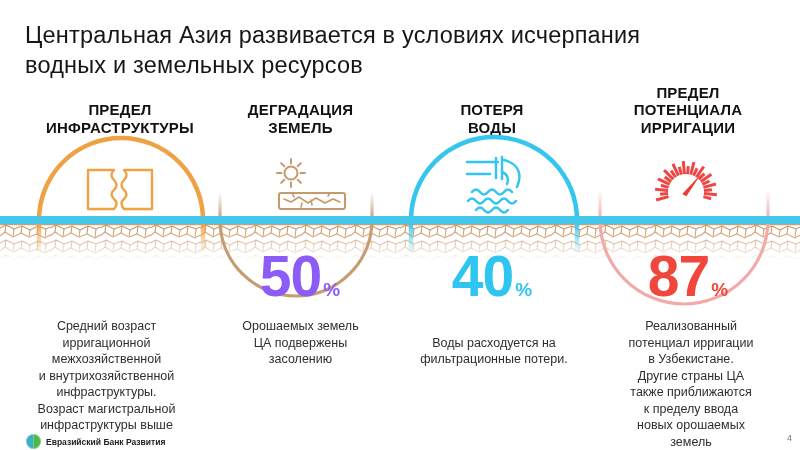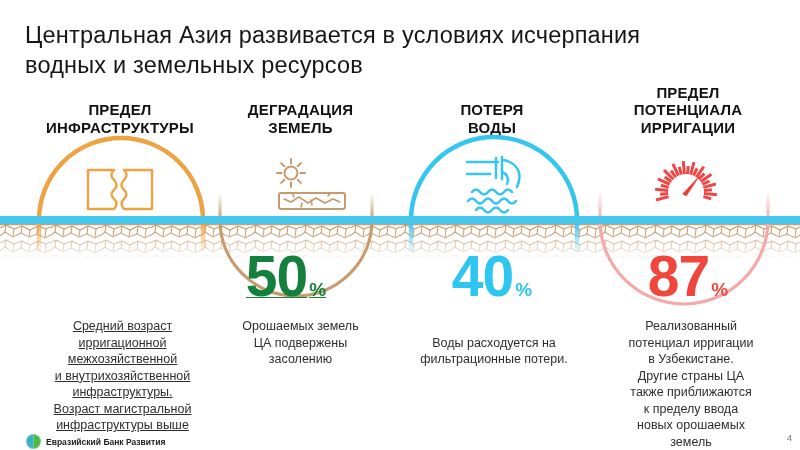--- a/index.html
+++ b/index.html
@@ -12,26 +12,26 @@
          line-height:17.5px;color:#121212;white-space:pre-line;letter-spacing:.2px;}
   #h1{left:25px;width:190px;} #h2{left:213px;width:175px;}
   #h3{left:407px;width:170px;} #h4{left:593px;width:190px;}
   .texture{position:absolute;left:0;top:208px;z-index:1;}
   .overlay{position:absolute;left:0;top:110px;z-index:2;}
   .band{position:absolute;left:0;top:200px;width:800px;height:8px;background:#45C7EC;z-index:3;}
   .stat{position:absolute;top:232px;text-align:center;z-index:4;line-height:1;}
   .stat .value{font-size:57px;font-weight:bold;letter-spacing:-1px;}
   .stat .unit{font-size:19px;font-weight:bold;margin-left:2px;}
   #s1{left:30px;width:180px;color:#F8A41D;}
-  #s2{left:196px;width:180px;color:#15803d;text-decoration:underline;}
+  #s2{left:210px;width:180px;color:#8b5cf6;}
   #s3{left:402px;width:180px;color:#2EC6F0;}
   #s4{left:598px;width:180px;color:#F0463C;}
   .desc{position:absolute;top:302px;text-align:center;font-size:12.5px;line-height:16.5px;
         color:#2e2e2e;white-space:pre-line;z-index:4;}
-  #d1{left:25px;width:195px;text-decoration:underline;} #d2{left:213px;width:175px;}
+  #d1{left:9px;width:195px;} #d2{left:213px;width:175px;}
   #d3{left:400px;width:188px;} #d4{left:595px;width:192px;}
   .desc p{margin:0;white-space:pre-line;}
   .desc p + p{margin-top:8px;}
   .logo{position:absolute;left:26px;top:418px;z-index:4;}
   .footer-text{position:absolute;left:46px;top:421px;font-size:8.5px;font-weight:bold;
         color:#222;z-index:4;}
   .page-num{position:absolute;right:8px;top:417px;font-size:9px;color:#777;z-index:4;}
   .bottom-bar{position:absolute;left:0;bottom:0;width:800px;height:8px;background:#000;z-index:5;}
 </style>
 </head>

